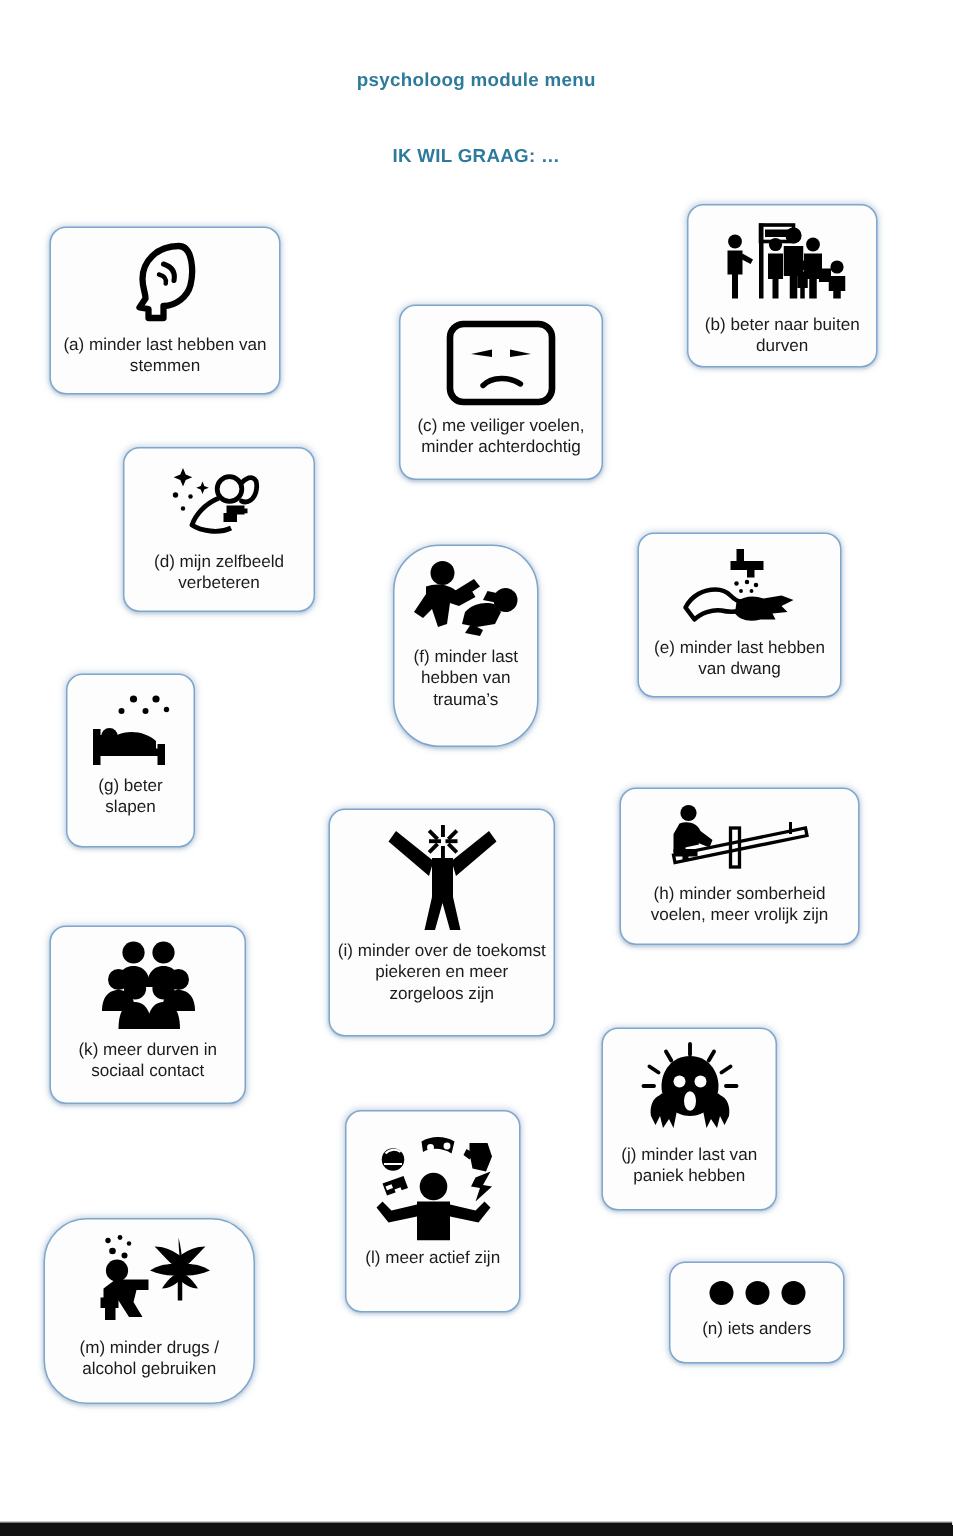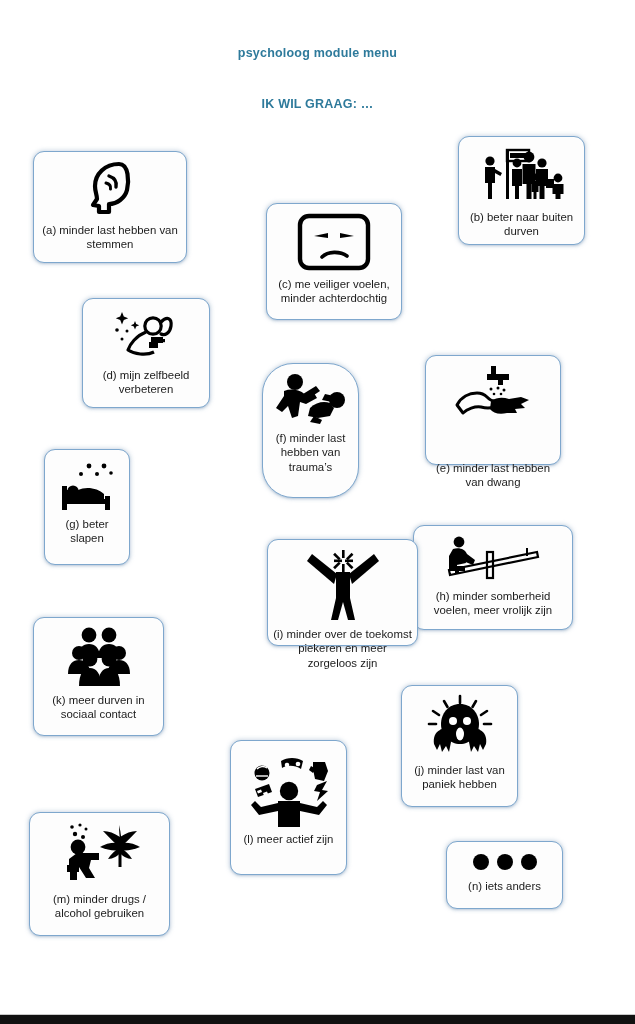--- a/index.html
+++ b/index.html
@@ -150,21 +150,21 @@
         <circle cx="45" cy="20" r="8.2" fill="none" stroke="#000" stroke-width="3.2"></circle>
         <path d="M53 16 C59 10 64 12 63 20 C62 27 57 30 53 28" fill="none" stroke="#000" stroke-width="3.2" stroke-linecap="round"></path>
         <path d="M38 26 C28 30 22 38 20 44 C26 48 38 50 46 46" fill="none" stroke="#000" stroke-width="3.2" stroke-linejoin="round"></path>
         <path d="M43 31 h12 v6 h-5 v5 h-9 v-6 h2 z" fill="#000"></path>
         <rect x="48" y="33" width="9" height="3.2" fill="#000"></rect>
       </svg>
     </div>
     <div class="label">(d) mijn zelfbeeld verbeteren</div>
   </div>
 
-  <div class="card" style="left:425px; top:355px; width:136px; height:110px;gap:36px;">
+  <div class="card" style="left:425px; top:355px; width:136px; height:110px;">
     <div class="glyph" style="height:58px;">
       <svg width="84" height="58" viewBox="0 0 84 58">
         <rect x="40" y="3" width="5" height="10" fill="#000"></rect>
         <path d="M36 11 h22 v6 h-6 v5 h-5 v-5 h-11 z" fill="#000"></path>
         <circle cx="40" cy="26" r="1.5" fill="#000"></circle>
         <circle cx="47" cy="25" r="1.5" fill="#000"></circle>
         <circle cx="53" cy="27" r="1.5" fill="#000"></circle>
         <circle cx="43" cy="31" r="1.3" fill="#000"></circle>
         <circle cx="50" cy="31" r="1.3" fill="#000"></circle>
         <path d="M6 42 C10 34 18 30 26 30 C31 30 34 32 36 34 C38 36 40 38 43 38 L43 44 C40 45 34 45 30 44 C24 43 16 46 12 50 Z" fill="none" stroke="#000" stroke-width="3" stroke-linejoin="round"></path>
@@ -217,21 +217,21 @@
         <path d="M14 34 l4 0 0 6 -4 0 z" fill="#000"></path>
         <path d="M10 27 L24 24 L25 29 L11 32 Z" fill="#000"></path>
         <path d="M8 36 L96 18 L97 23 L9 41 Z" fill="none" stroke="#000" stroke-width="2.2"></path>
         <rect x="46" y="18" width="6" height="26" fill="none" stroke="#000" stroke-width="2.2"></rect>
         <path d="M86 14 v8" stroke="#000" stroke-width="2"></path>
       </svg>
     </div>
     <div class="label">(h) minder somberheid voelen, meer vrolijk zijn</div>
   </div>
 
-  <div class="card" style="left:219px; top:539px; width:151px; height:107px;margin-left:48px;">
+  <div class="card" style="left:219px; top:539px; width:151px; height:152px;">
     <div class="glyph" style="height:76px;">
       <svg width="86" height="74" viewBox="0 0 86 74">
         <g fill="#000">
           <rect x="42" y="2" width="2.6" height="8"></rect>
           <rect x="42" y="16" width="2.6" height="8"></rect>
           <rect x="34" y="11.5" width="8" height="2.6"></rect>
           <rect x="45" y="11.5" width="8" height="2.6"></rect>
           <rect x="35.6" y="4.6" width="2.6" height="8" transform="rotate(-45 36.9 8.6)"></rect>
           <rect x="48.4" y="4.6" width="2.6" height="8" transform="rotate(45 49.7 8.6)"></rect>
           <rect x="35.6" y="13.4" width="2.6" height="8" transform="rotate(45 36.9 17.4)"></rect>
@@ -305,21 +305,21 @@
         <path d="M72 36 l10 -4 -5 9 6 1 -11 10 3 -9 -6 -1 z" fill="#000"></path>
         <circle cx="44" cy="42" r="9.2" fill="#000"></circle>
         <path d="M33 52 h22 v26 h-22 z" fill="#000"></path>
         <path d="M33 54 L16 58 L10 52 L6 56 L14 66 L33 62 Z" fill="#000"></path>
         <path d="M55 54 L72 58 L78 52 L82 56 L74 66 L55 62 Z" fill="#000"></path>
       </svg>
     </div>
     <div class="label">(l) meer actief zijn</div>
   </div>
 
-  <div class="card" style="left:29px; top:812px; width:141px; height:124px;">
+  <div class="card" style="left:29px; top:812px; width:141px; height:124px;border-radius:29px;">
     <div class="glyph" style="height:68px;">
       <svg width="94" height="66" viewBox="0 0 94 66">
         <circle cx="19" cy="6" r="1.8" fill="#000"></circle>
         <circle cx="27" cy="4" r="1.6" fill="#000"></circle>
         <circle cx="33" cy="8" r="1.5" fill="#000"></circle>
         <circle cx="22" cy="13" r="2.2" fill="#000"></circle>
         <circle cx="30" cy="16" r="2" fill="#000"></circle>
         <circle cx="25" cy="26" r="7.4" fill="#000"></circle>
         <path d="M32 32 h14 v7 h-8 l-2 8 6 10 h-9 l-7 -11 -10 0 v-8 l8 -6 z" fill="#000"></path>
         <path d="M14 44 h12 v7 h-12 z" fill="#000"></path>

